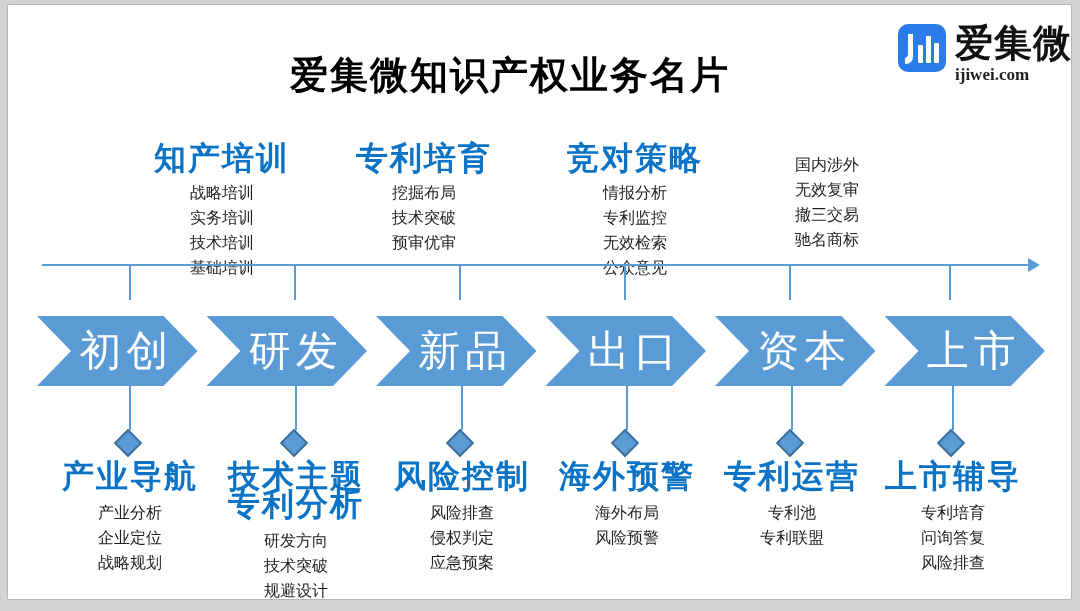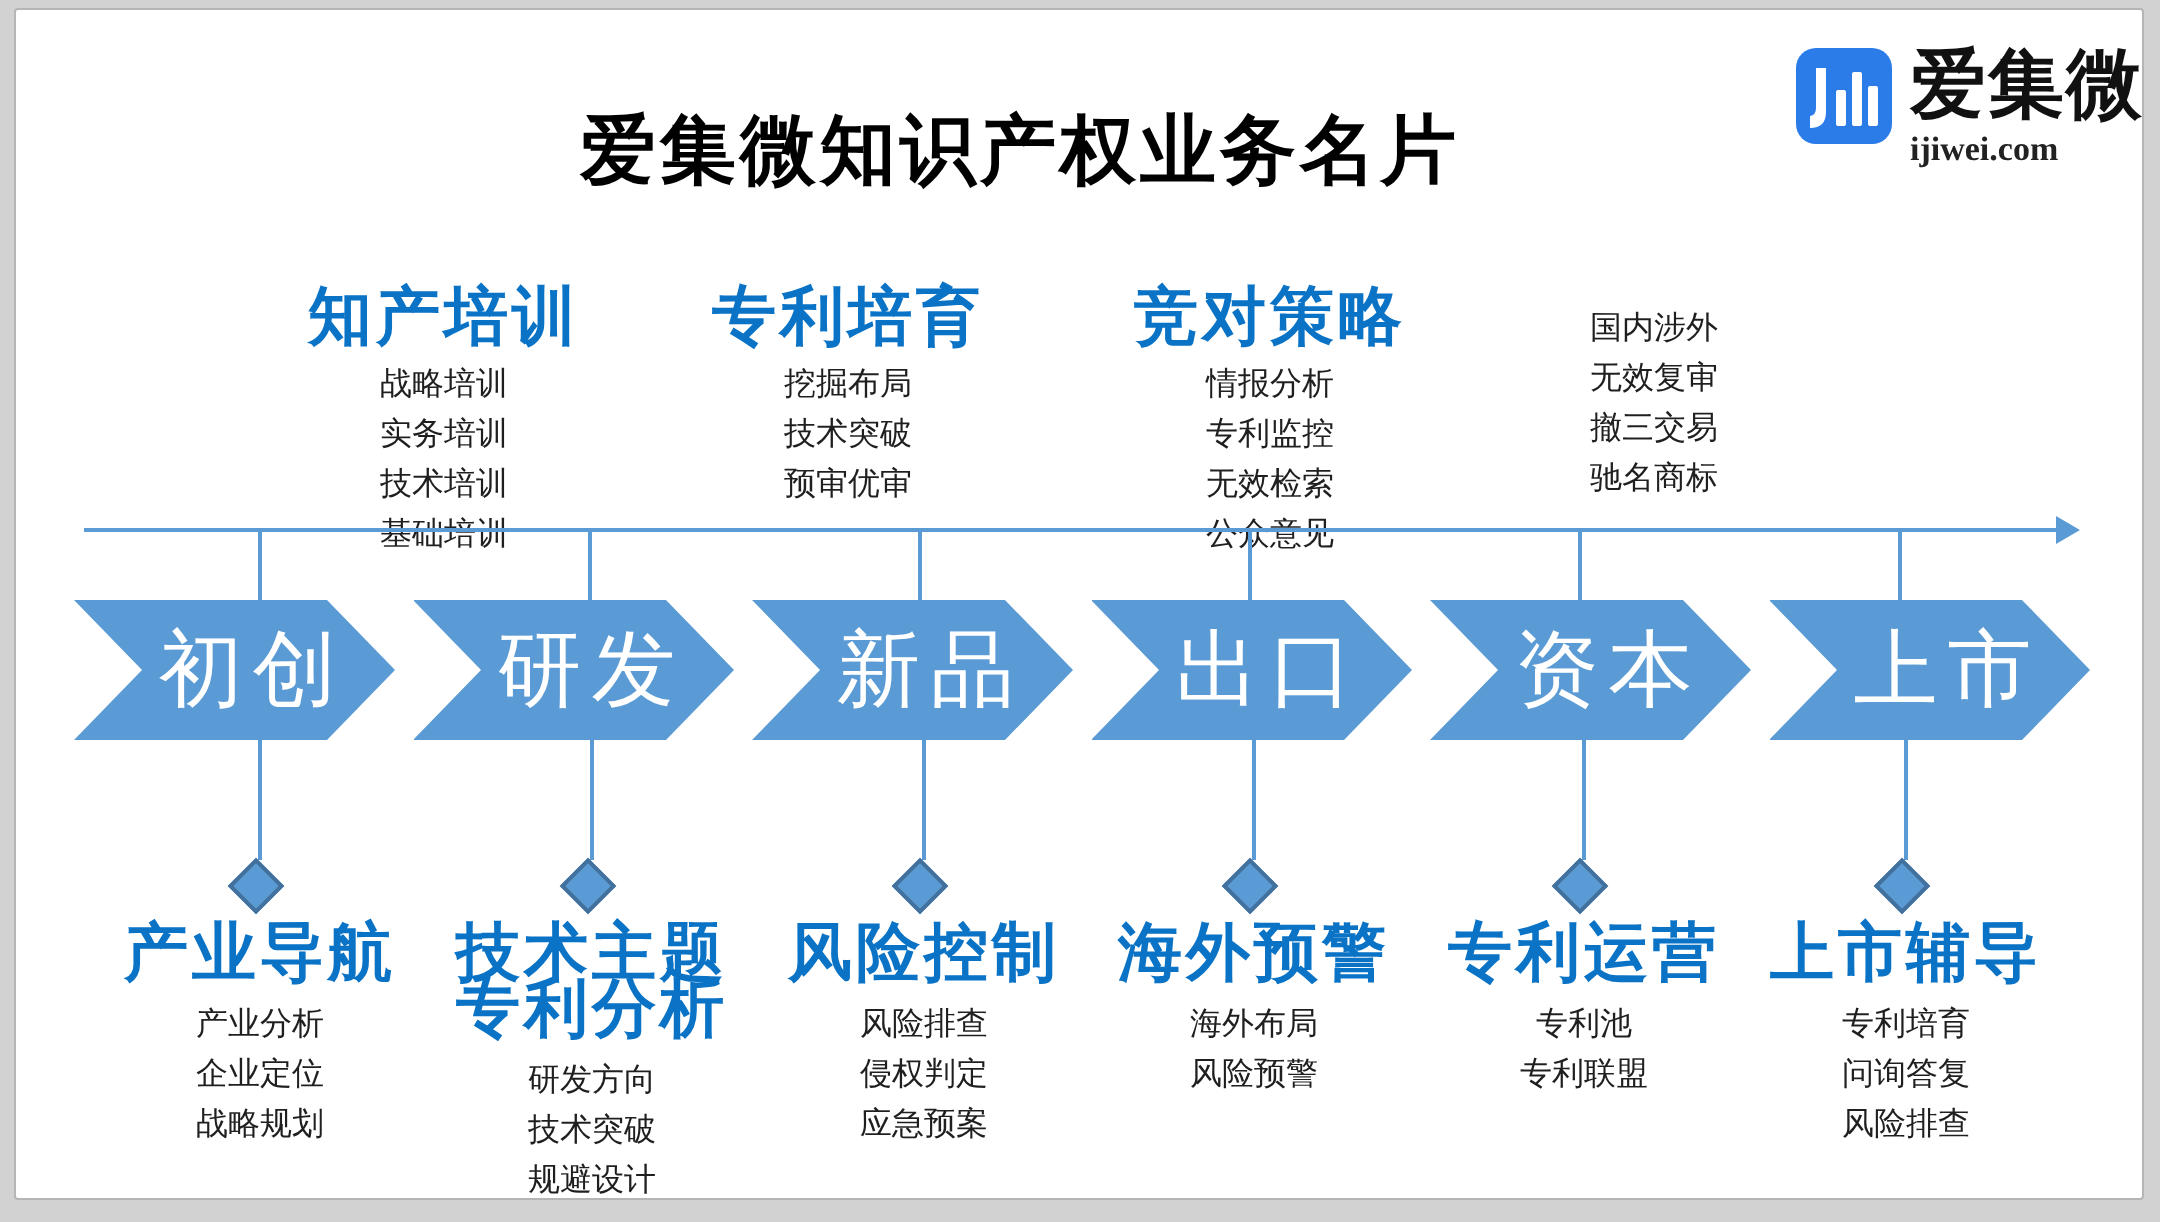--- a/index.html
+++ b/index.html
@@ -48,21 +48,21 @@
     position:absolute;left:1028px;top:258px;width:0;height:0;
     border-left:12px solid var(--line-blue);
     border-top:7px solid transparent;border-bottom:7px solid transparent;
   }
   .tick{position:absolute;width:2px;background:var(--line-blue);}
   .tick.up{top:266px;height:34px;}
   .tick.down{top:370px;height:60px;}
 
   
   .chevron-row{
-    position:absolute;left:37px;top:300px;width:1008px;height:70px;
+    position:absolute;left:37px;top:316px;width:1008px;height:70px;
     display:flex;gap:9px;
   }
   .chevron{
     flex:1;background:var(--chevron-blue);
     clip-path:polygon(34px 50%,0 0,calc(100% - 34px) 0,100% 50%,calc(100% - 34px) 100%,0 100%);
     display:flex;align-items:center;justify-content:center;
     color:#fff;font-size:42px;letter-spacing:5px;padding-left:18px;
   }
 
   

